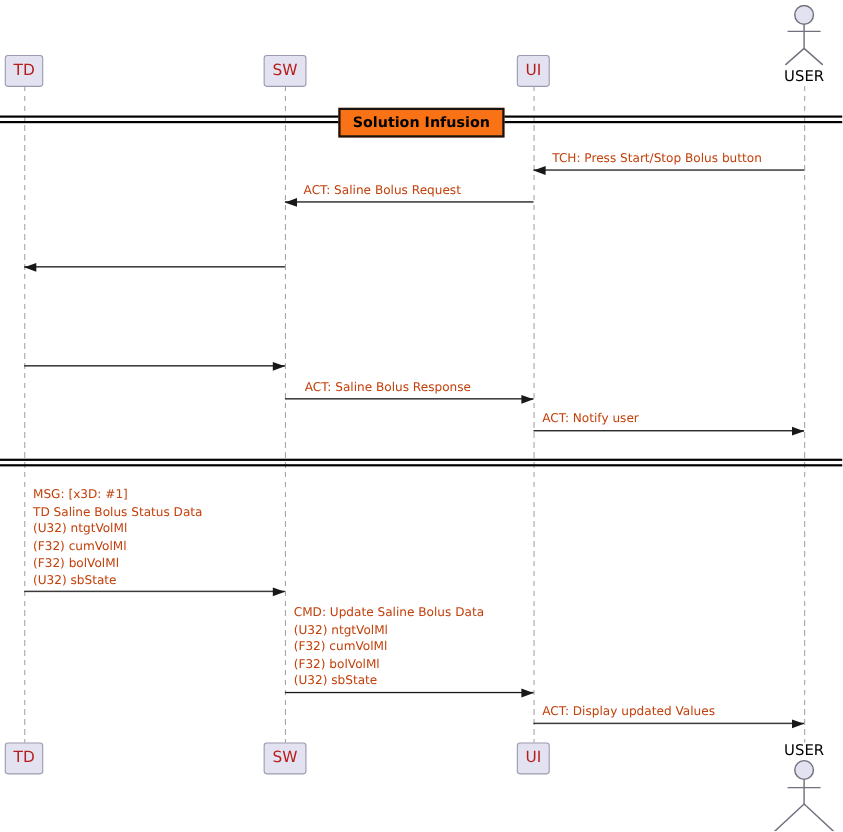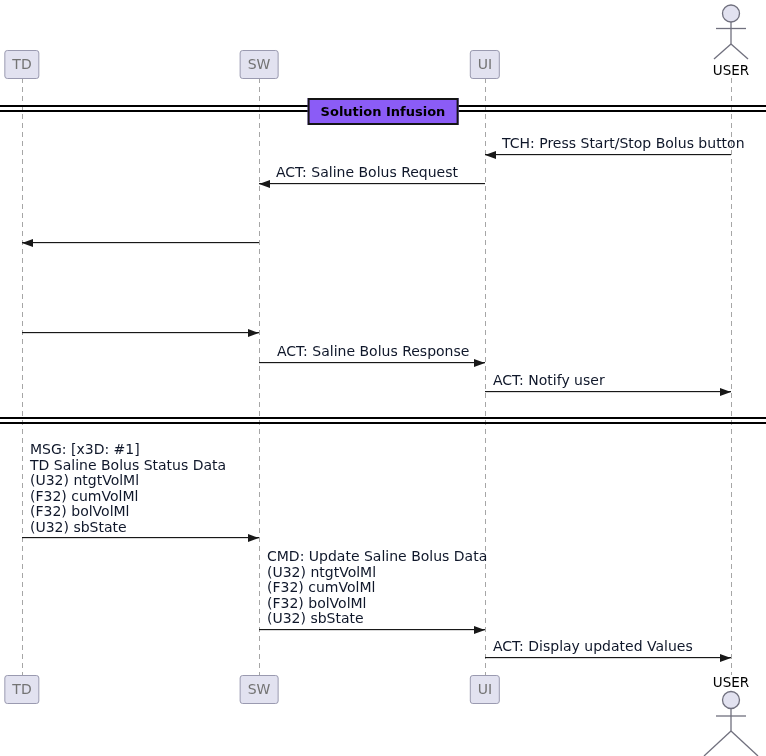--- a/index.html
+++ b/index.html
@@ -9,35 +9,35 @@
   }
   
   .lifeline {
     position:absolute; width:1px;
     background:repeating-linear-gradient(to bottom,#a6a6a6 0 5px, transparent 5px 9px);
   }
   
   .pbox {
     position:absolute; transform:translateX(-50%);
     background:#E2E2F0; border:1px solid #9a9ab0; border-radius:3px;
-    padding:5px 7px 6px 7px; font-size:14px; line-height:16px; color:#737373;
+    padding:5px 7px 6px 7px; font-size:14px; line-height:16px; color:#b91c1c;
     white-space:nowrap;
   }
   
   .dline { position:absolute; left:0; width:766px; height:2px; background:#000; }
   .dbox {
     position:absolute; left:383px; transform:translateX(-50%);
-    background:#8b5cf6; border:2px solid #141414;
+    background:#f97316; border:2px solid #141414;
     font-weight:bold; font-size:13px; line-height:17px; padding:3px 11px;
     white-space:nowrap;
   }
   
   .mlabel {
-    position:absolute; white-space:pre; font-size:14px; line-height:15.5px;
-    tab-size:7; -moz-tab-size:7; color:#0f172a;
+    position:absolute; white-space:pre; font-size:11px; line-height:15.5px;
+    tab-size:7; -moz-tab-size:7; color:#c2410c;
   }
   .mline { position:absolute; height:1px; background:#181818; box-shadow:0 0.5px 0 #18181855; }
   .ahl, .ahr { position:absolute; width:0; height:0; border-top:4px solid transparent; border-bottom:4px solid transparent; }
   .ahl { border-right:11px solid #181818; }
   .ahr { border-left:11px solid #181818; }
   
   .actor-svg { position:absolute; }
   .user-label { position:absolute; transform:translateX(-50%); font-size:13.5px; line-height:15px; white-space:nowrap; }
 </style>
 </head>

